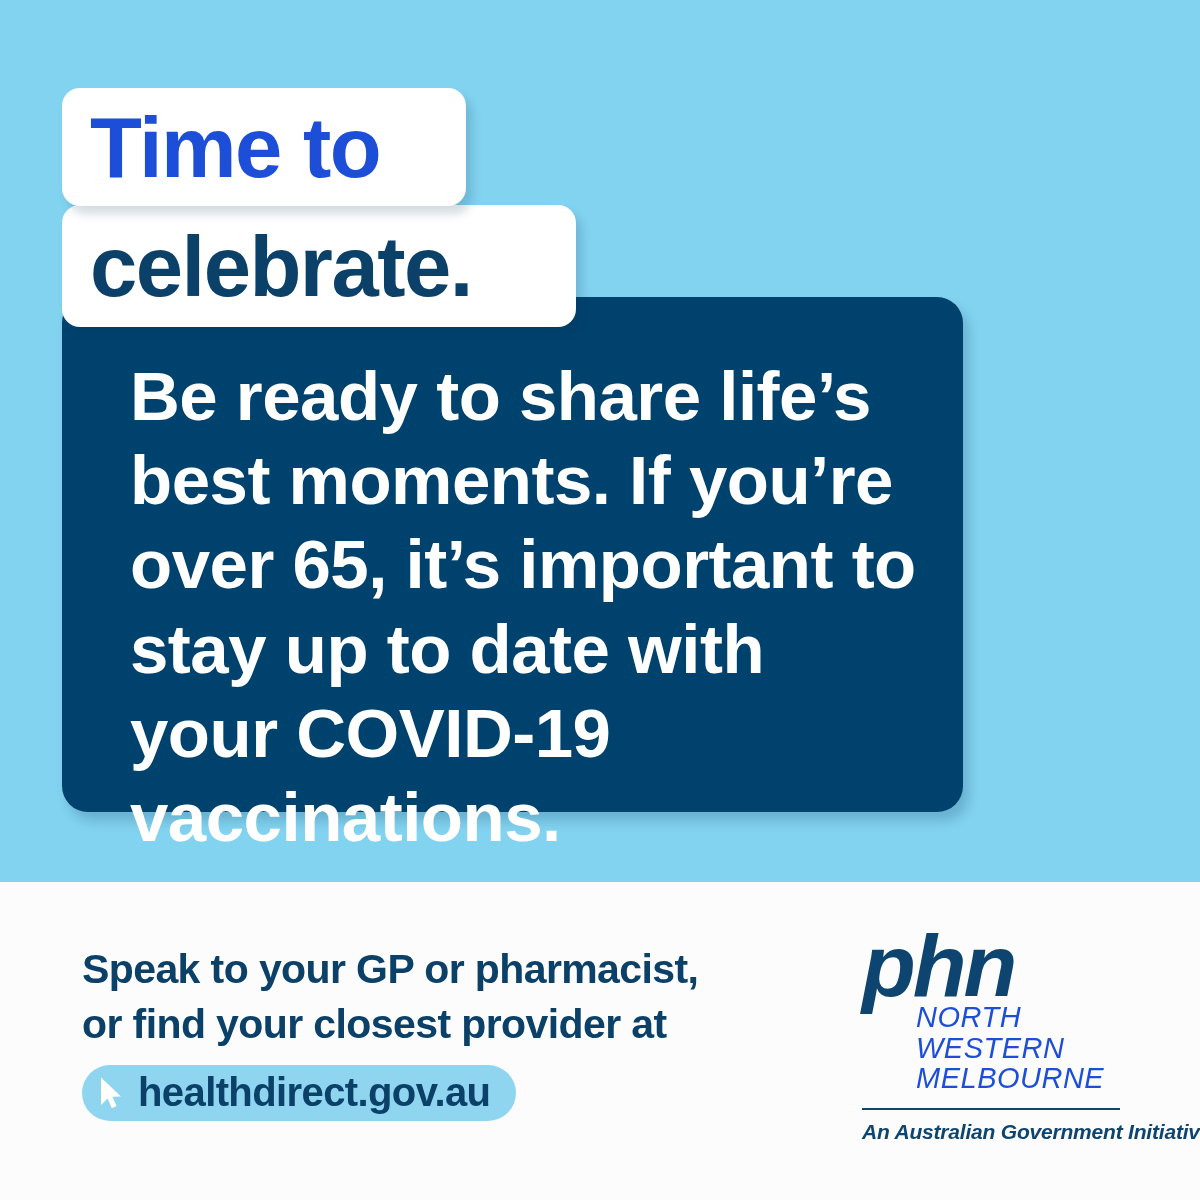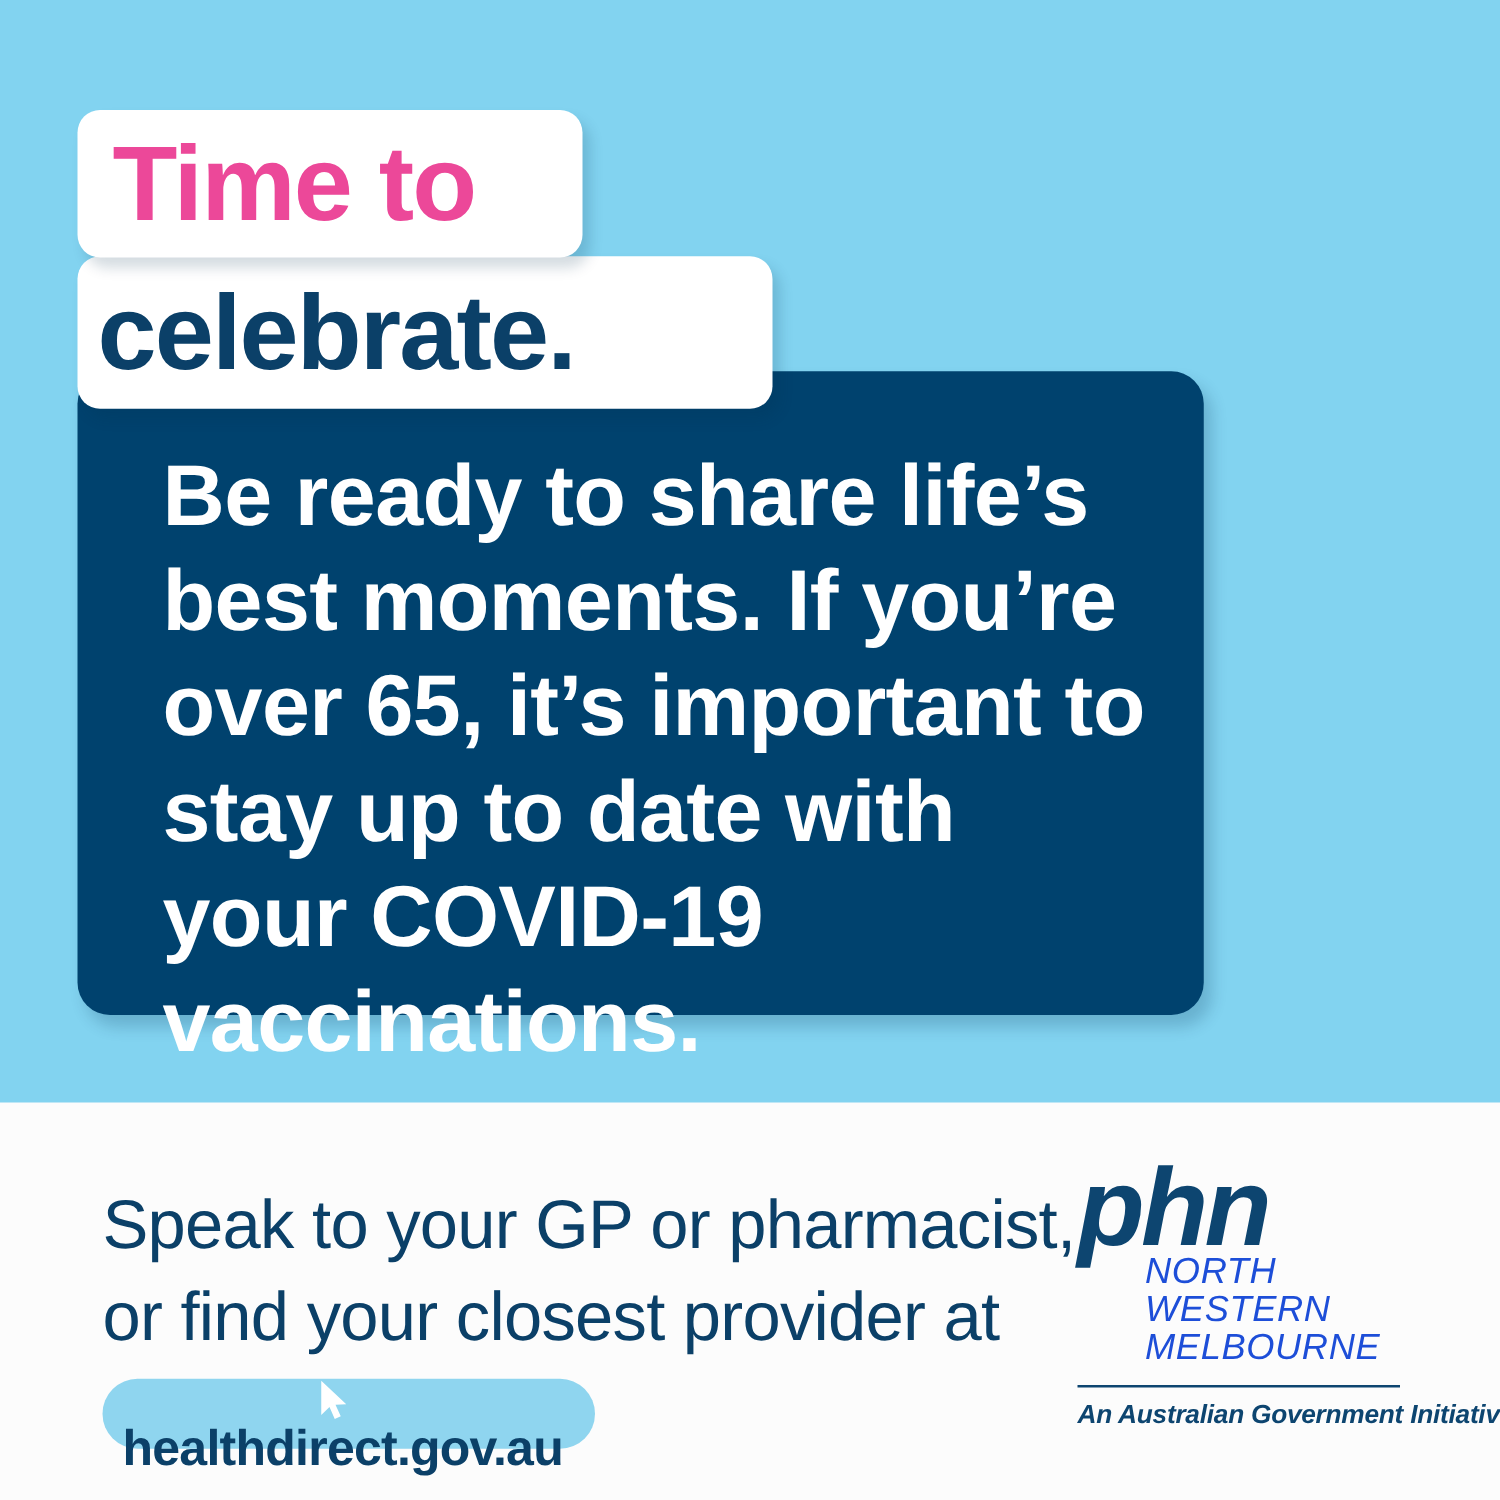--- a/index.html
+++ b/index.html
@@ -36,34 +36,34 @@
     left: 62px;
     top: 88px;
     width: 404px;
     height: 118px;
     padding-left: 28px;
     z-index: 4;
   }
   #headline-panel-2 {
     left: 62px;
     top: 205px;
-    width: 556px;
+    width: 514px;
     height: 122px;
-    padding-left: 16px;
+    padding-left: 28px;
     z-index: 3;
     text-align: right;
   }
   .headline-text {
     font-size: 85px;
     font-weight: bold;
     letter-spacing: -1.5px;
     line-height: 1;
     white-space: nowrap;
   }
-  #headline-line-1 { color: #ec4899; }
+  #headline-line-1 { color: #1d4ed8; }
   #headline-line-2 { color: #0b4068; }
 
   
   #message-card {
     position: absolute;
     left: 62px;
     top: 297px;
     width: 901px;
     height: 515px;
     background: #00426e;
@@ -92,35 +92,34 @@
     z-index: 5;
   }
   #footer-left {
     position: absolute;
     left: 82px;
     top: 60px;
     width: 700px;
   }
   .cta-line {
     color: #0b4068;
-    font-size: 55px;
-    font-weight: normal;
+    font-size: 41px;
+    font-weight: bold;
     line-height: 1.35;
     letter-spacing: -0.6px;
     white-space: nowrap;
   }
   #url-pill {
     display: inline-flex;
     align-items: center;
     background: #8fd5ef;
     border-radius: 28px;
     height: 56px;
     padding: 0 26px 0 16px;
     margin-top: 12px;
-    flex-direction: column;
   }
   #cursor-icon {
     width: 26px;
     height: 34px;
     margin-right: 14px;
     flex: 0 0 auto;
   }
   #url-text {
     color: #0b4068;
     font-size: 40px;

